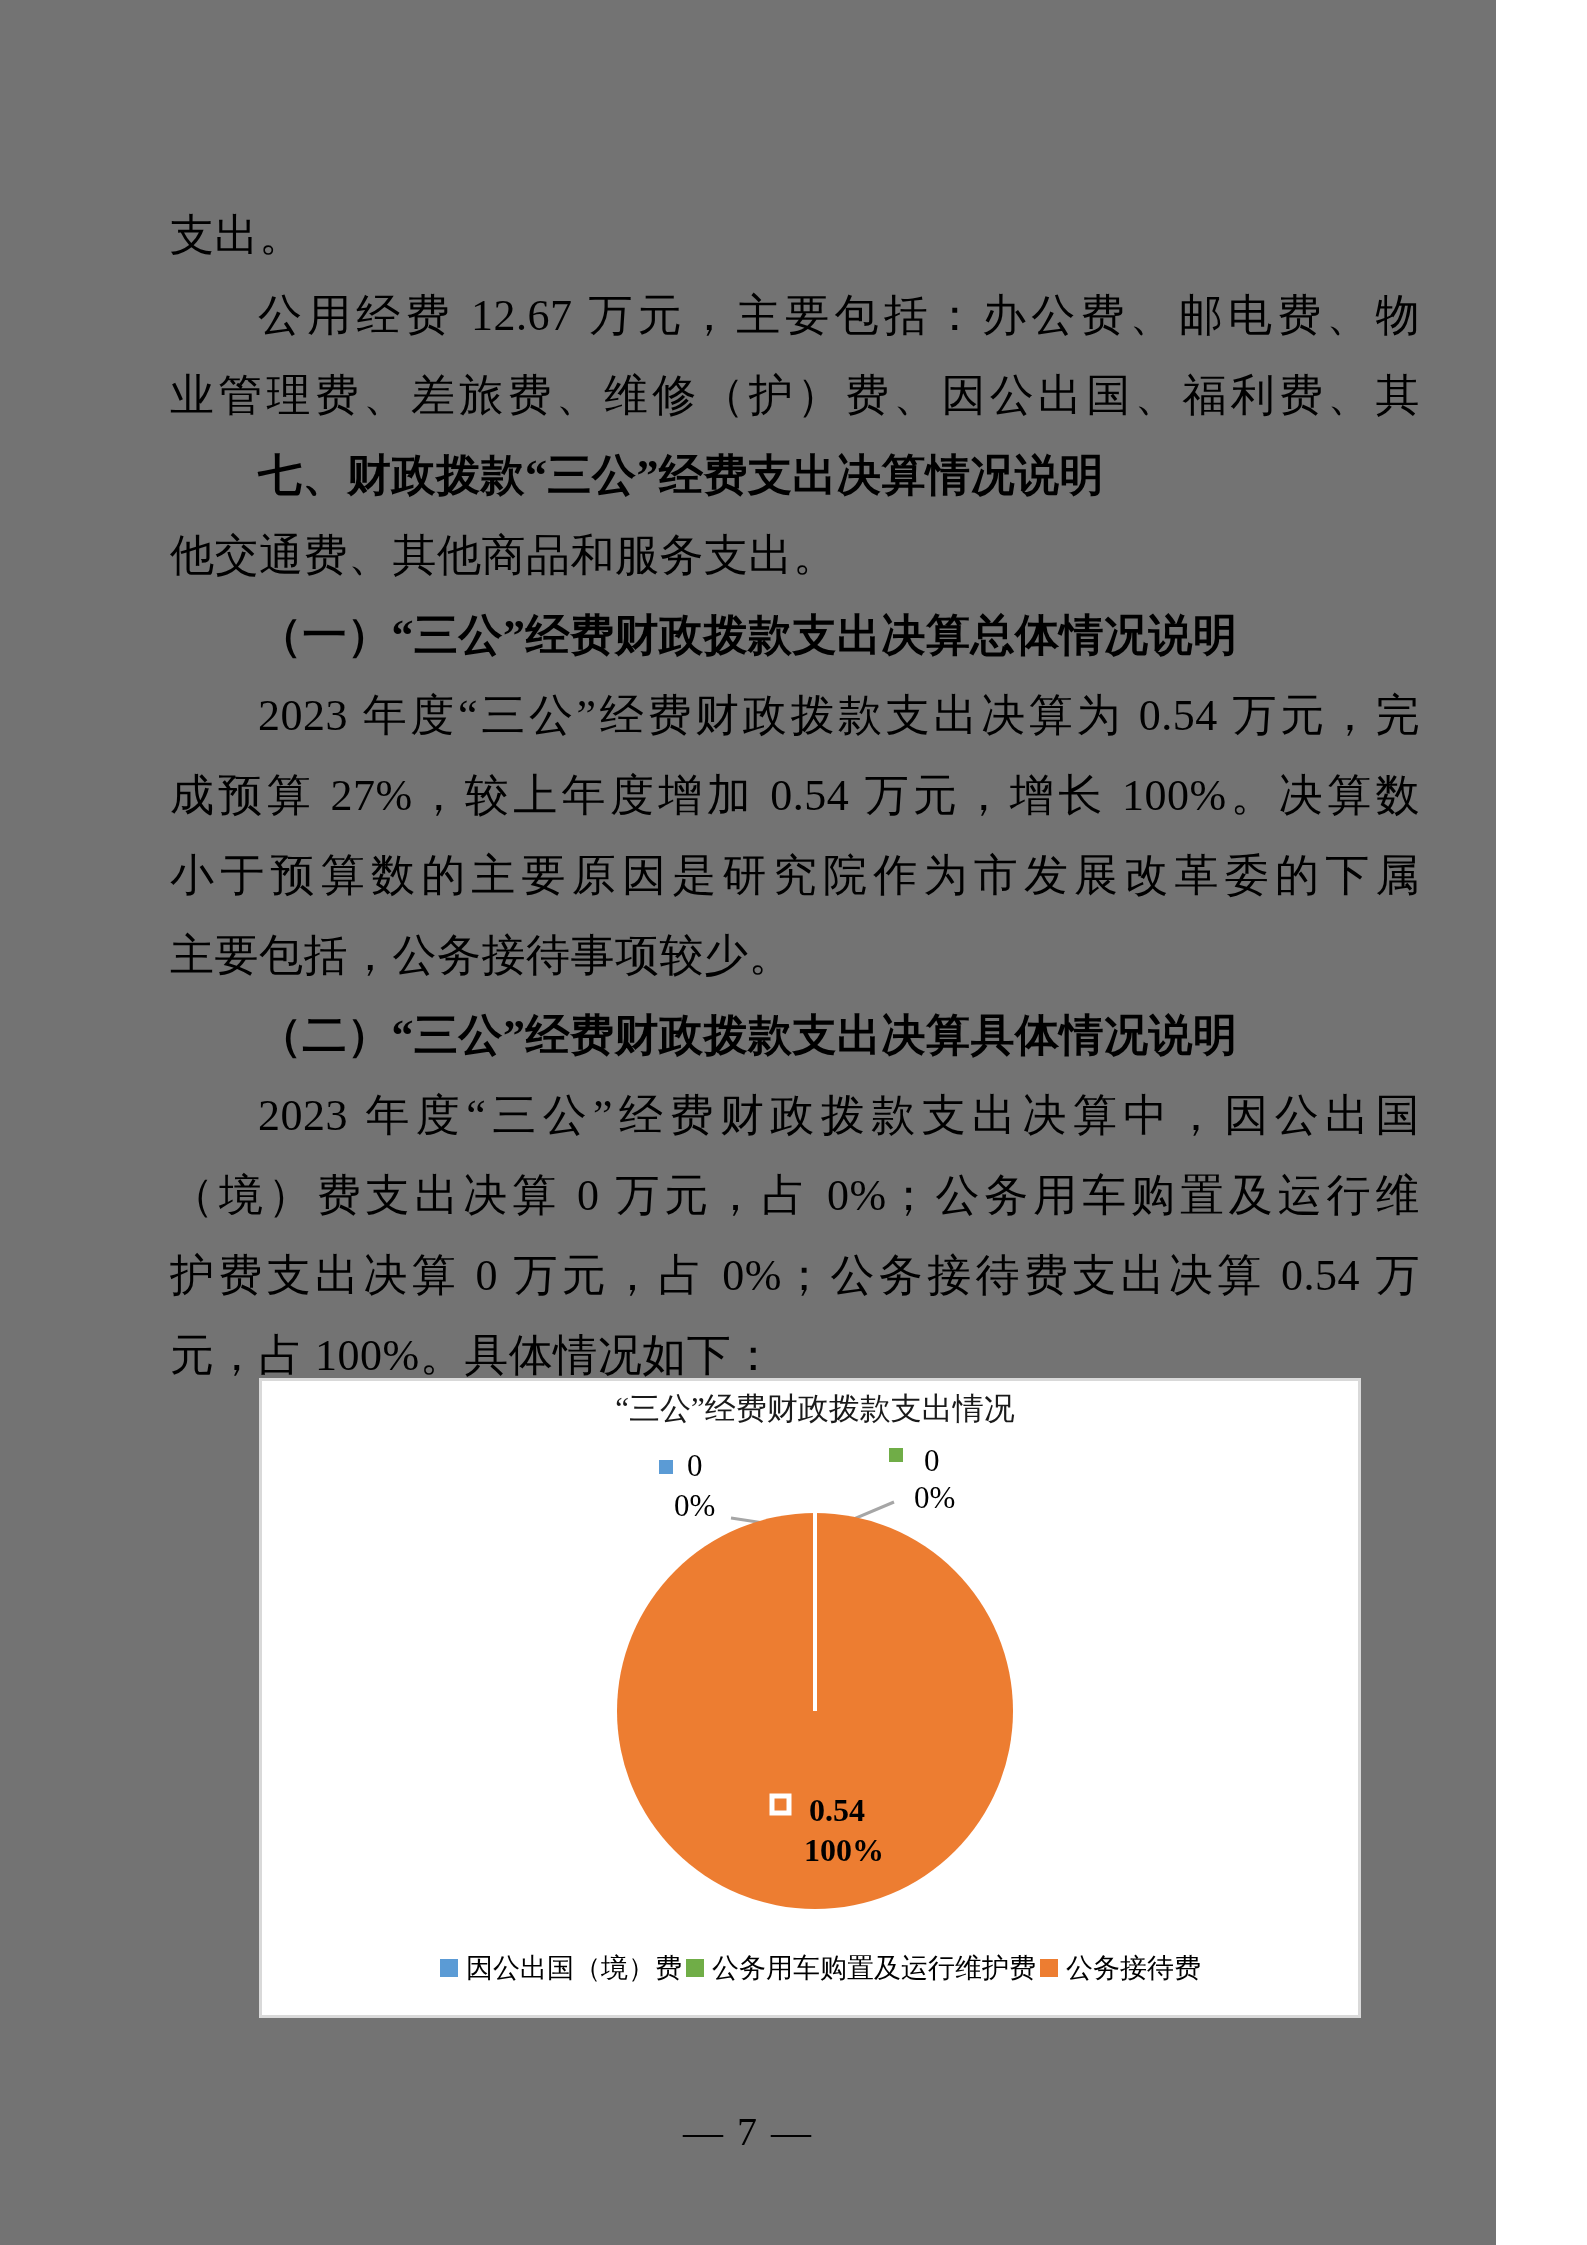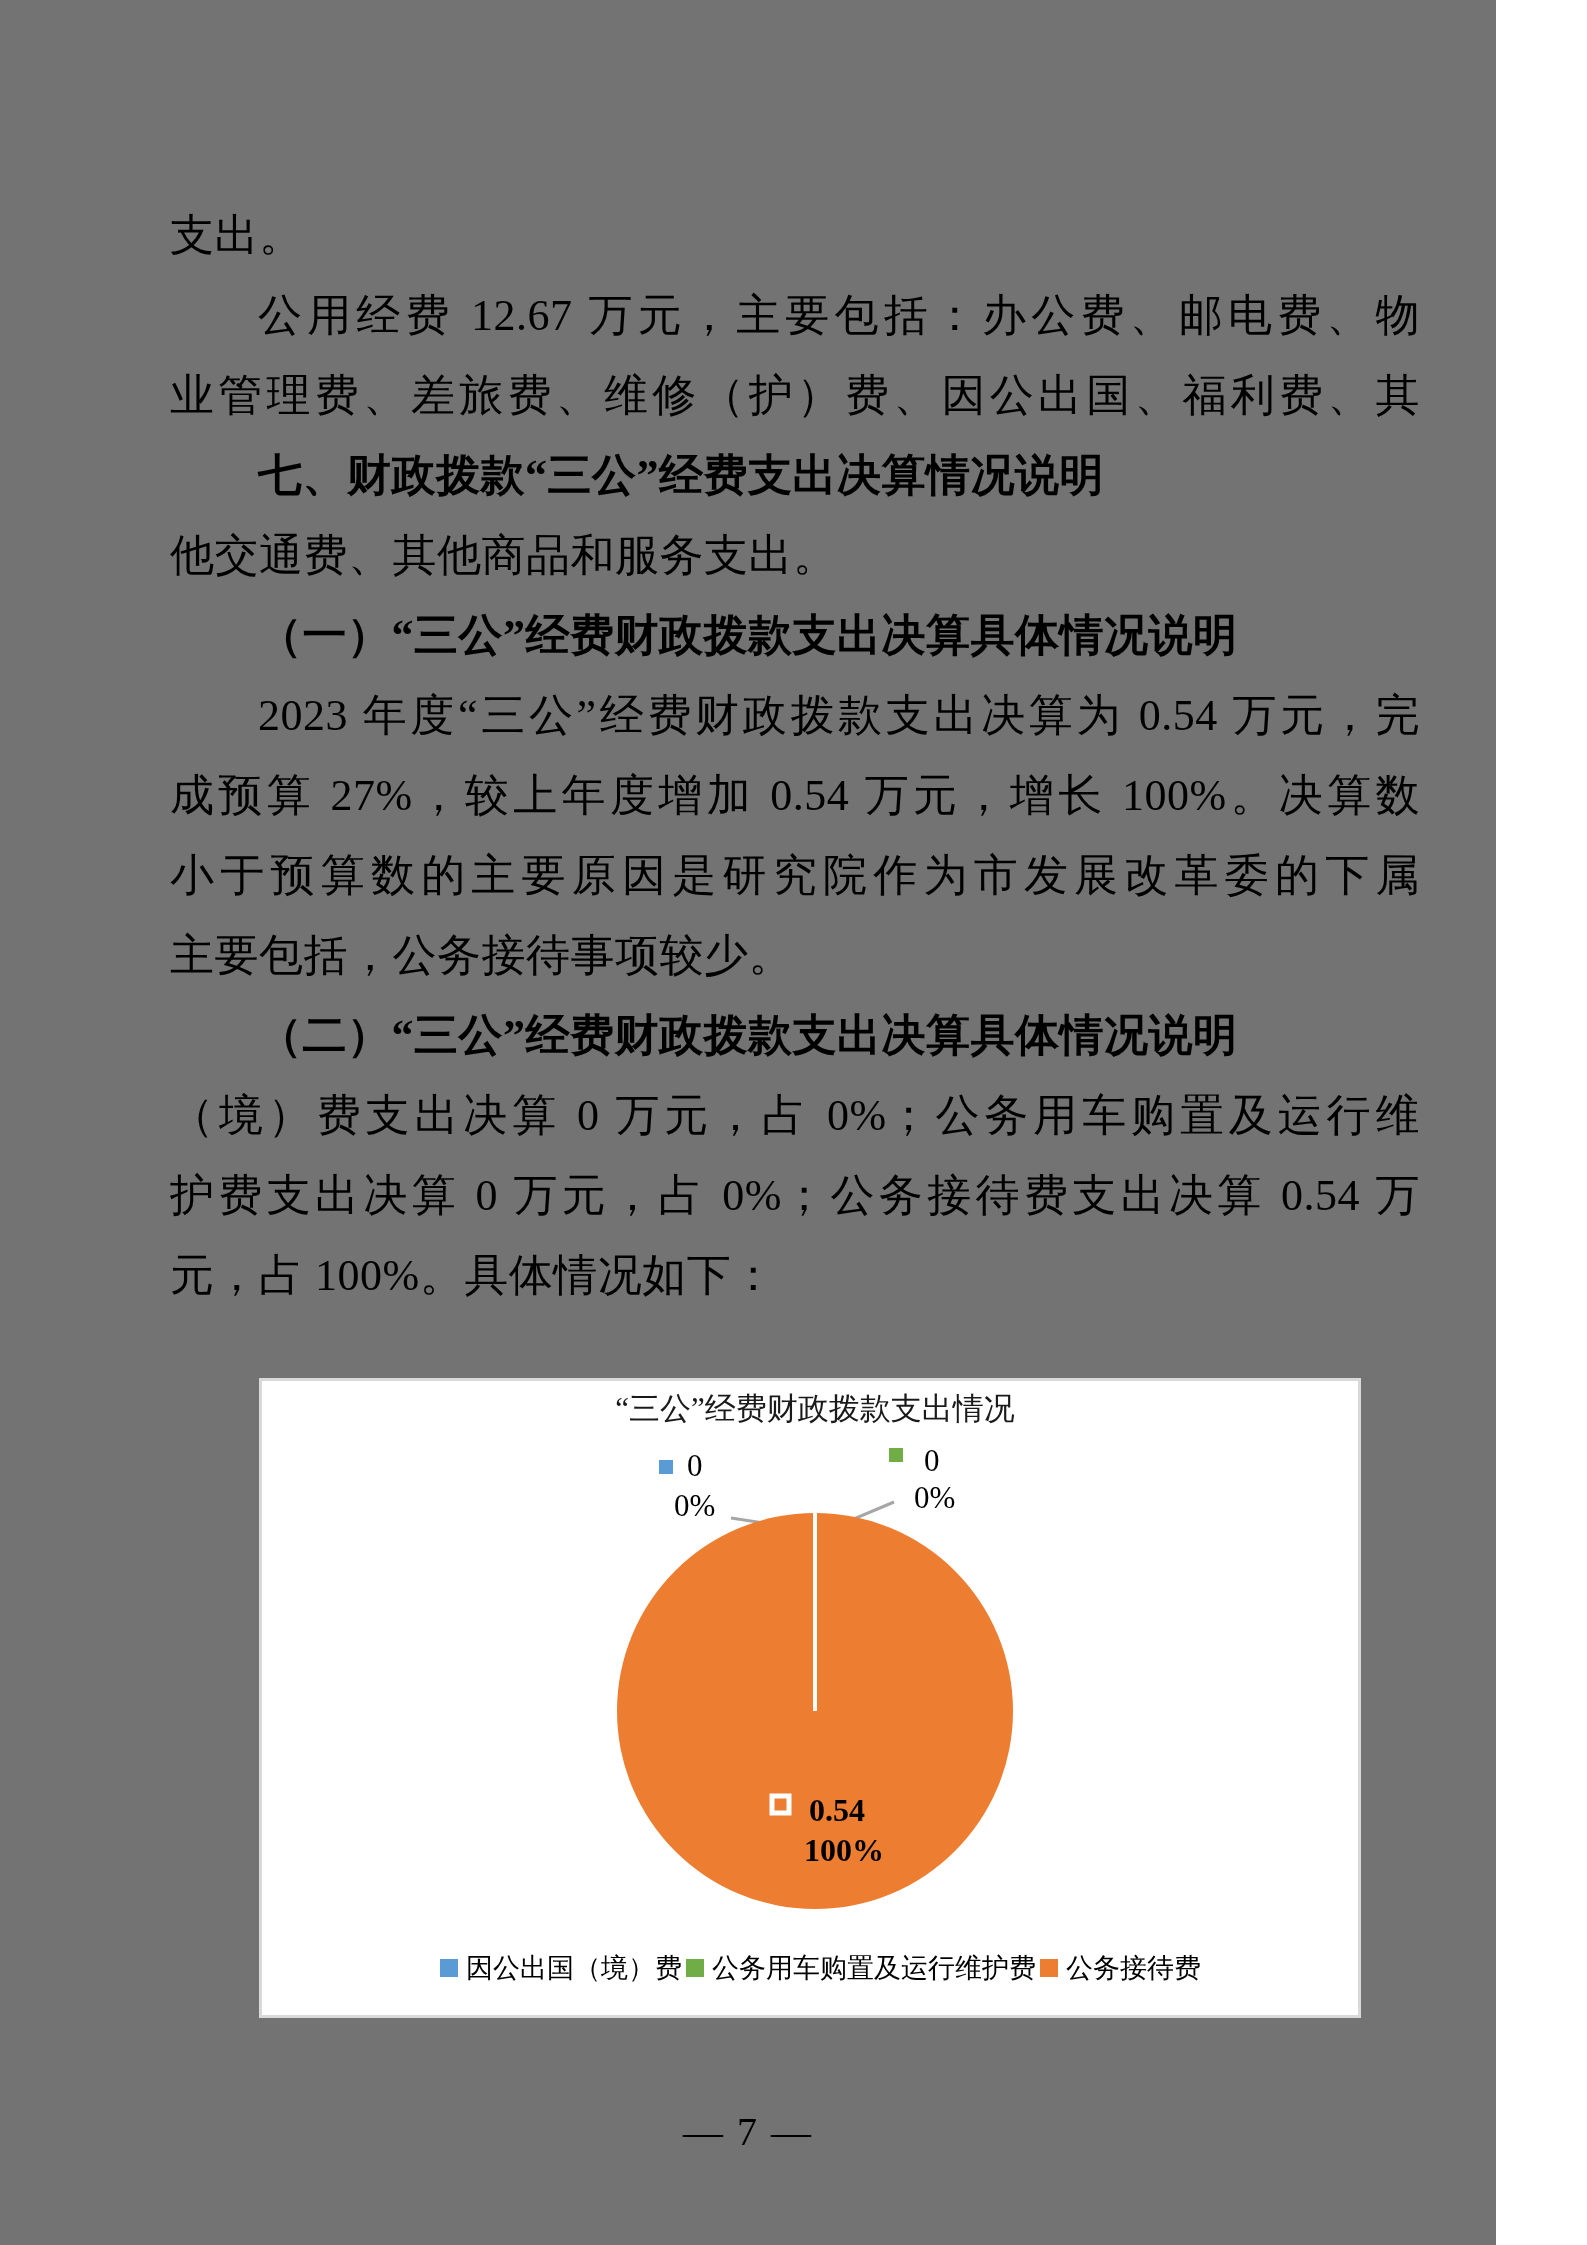--- a/index.html
+++ b/index.html
@@ -73,26 +73,27 @@
 <body>
 
 <div class="page">
 
   <div class="text-col">
     <div class="line">支出。</div>
     <div class="line just indent">公用经费 12.67 万元，主要包括：办公费、邮电费、物</div>
     <div class="line just">业管理费、差旅费、维修（护）费、因公出国、福利费、其</div>
     <div class="line heading">七、财政拨款“三公”经费支出决算情况说明</div>
     <div class="line">他交通费、其他商品和服务支出。</div>
-    <div class="line heading">（一）“三公”经费财政拨款支出决算具体情况说明</div>
+    <div class="line heading">（一）“三公”经费财政拨款支出决算总体情况说明</div>
     <div class="line just indent">2023 年度“三公”经费财政拨款支出决算为 0.54 万元，完</div>
     <div class="line just">成预算 27%，较上年度增加 0.54 万元，增长 100%。决算数</div>
     <div class="line just">小于预算数的主要原因是研究院作为市发展改革委的下属</div>
     <div class="line">主要包括，公务接待事项较少。</div>
     <div class="line heading">（二）“三公”经费财政拨款支出决算具体情况说明</div>
+    <div class="line just indent">2023 年度“三公”经费财政拨款支出决算中，因公出国</div>
     <div class="line just">（境）费支出决算 0 万元，占 0%；公务用车购置及运行维</div>
     <div class="line just">护费支出决算 0 万元，占 0%；公务接待费支出决算 0.54 万</div>
     <div class="line">元，占 100%。具体情况如下：</div>
   </div>
 
   <div class="chart-box">
     <svg viewBox="0 0 1096 634" width="1096" height="634">
 
       <text class="c-title" x="553" y="38" text-anchor="middle">“三公”经费财政拨款支出情况</text>
 

